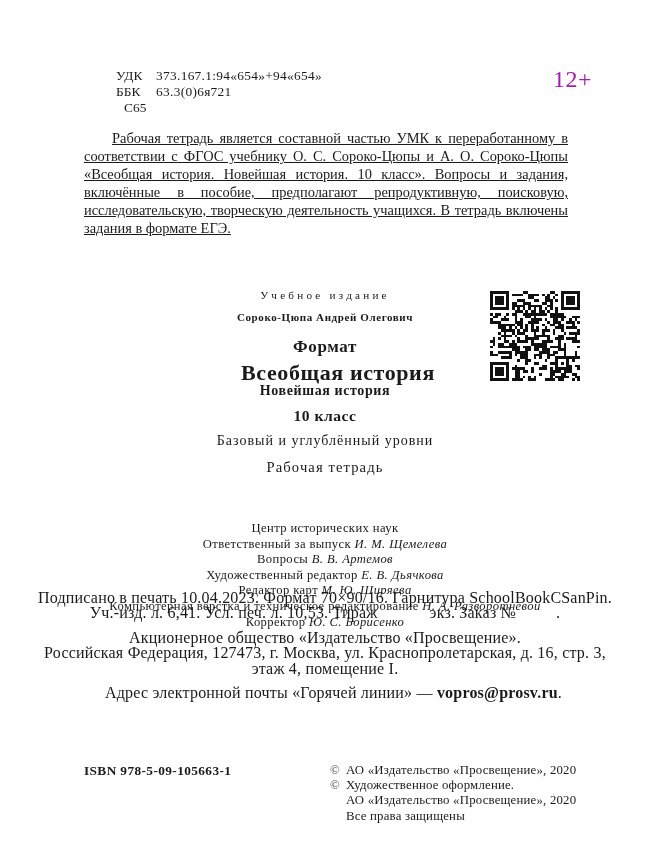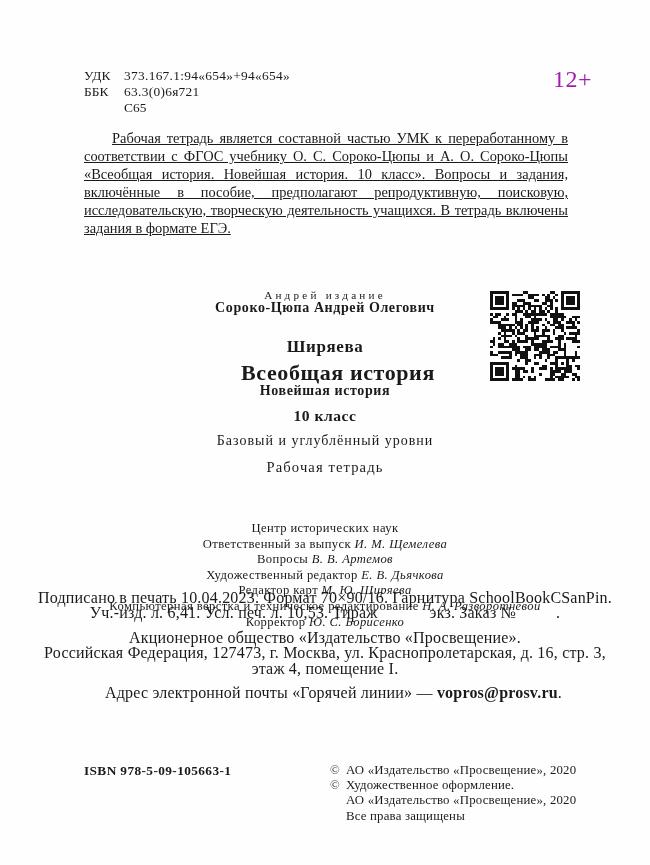--- a/index.html
+++ b/index.html
@@ -25,21 +25,21 @@
   
   .udk-block {
     position: absolute;
     left: 84px;
     top: 68px;
     font-size: 13.4px;
     line-height: 16.2px;
     letter-spacing: 0.1px;
   }
   .udk-row { white-space: pre; }
-  .udk-label { display: inline-block; width: 40px; }
+  .udk-label { display: inline-block; width: 40px; margin-left: 32px; }
   .udk-val  { letter-spacing: 0.3px; }
   .udk-row.indent { padding-left: 40px; }
 
   .age-mark {
     position: absolute;
     right: 58px;
     top: 66px;
     font-size: 24px;
     line-height: 26px;
     letter-spacing: 0.5px;
@@ -69,22 +69,22 @@
     right: 0;
     text-align: center;
   }
   .sub-edition {
     top: 289px;
     font-size: 11.2px;
     letter-spacing: 3.2px;
     color: #1a1a1a;
   }
   .author {
-    top: 300px;
-    font-size: 14px;
+    top: 311px;
+    font-size: 11px;
     font-weight: bold;
     letter-spacing: 0.6px;
   }
   .title-1 {
     top: 337px;
     font-size: 17px;
     font-weight: bold;
     letter-spacing: 0.6px;
   }
   .title-2 {
@@ -201,23 +201,23 @@
     <div class="udk-row"><span class="udk-label">ББК</span><span class="udk-val">63.3(0)6я721</span></div>
     <div class="udk-row indent">С65</div>
   </div>
 
   <div class="age-mark">12+</div>
 
   <div class="annot p1">
     <p>Рабочая тетрадь является составной частью УМК к переработанному в соответствии с ФГОС учебнику О. С. Сороко-Цюпы и А. О. Сороко-Цюпы «Всеобщая история. Новейшая история. 10 класс». Вопросы и задания, включённые в пособие, предполагают репродуктивную, поисковую, исследовательскую, творческую деятельность учащихся. В тетрадь включены задания в формате ЕГЭ.</p>
   </div>
 
-  <div class="center-block sub-edition">Андрей издание</div>
+  <div class="center-block sub-edition">Учебное издание</div>
   <div class="center-block author">Сороко-Цюпа Андрей Олегович</div>
-  <div class="center-block title-1">Ширяева</div>
+  <div class="center-block title-1">Формат</div>
   <div class="center-block title-2">Всеобщая история</div>
   <div class="center-block title-3">Новейшая история</div>
   <div class="center-block grade">10 класс</div>
   <div class="center-block levels">Базовый и углублённый уровни</div>
   <div class="center-block worktype">Рабочая тетрадь</div>
 
   <div class="qr-wrap">
     <svg viewBox="0 0 33 33" shape-rendering="crispEdges" aria-hidden="true">
       <rect width="33" height="33" fill="#ffffff"></rect>
       <g fill="#111111" id="qr-modules">

